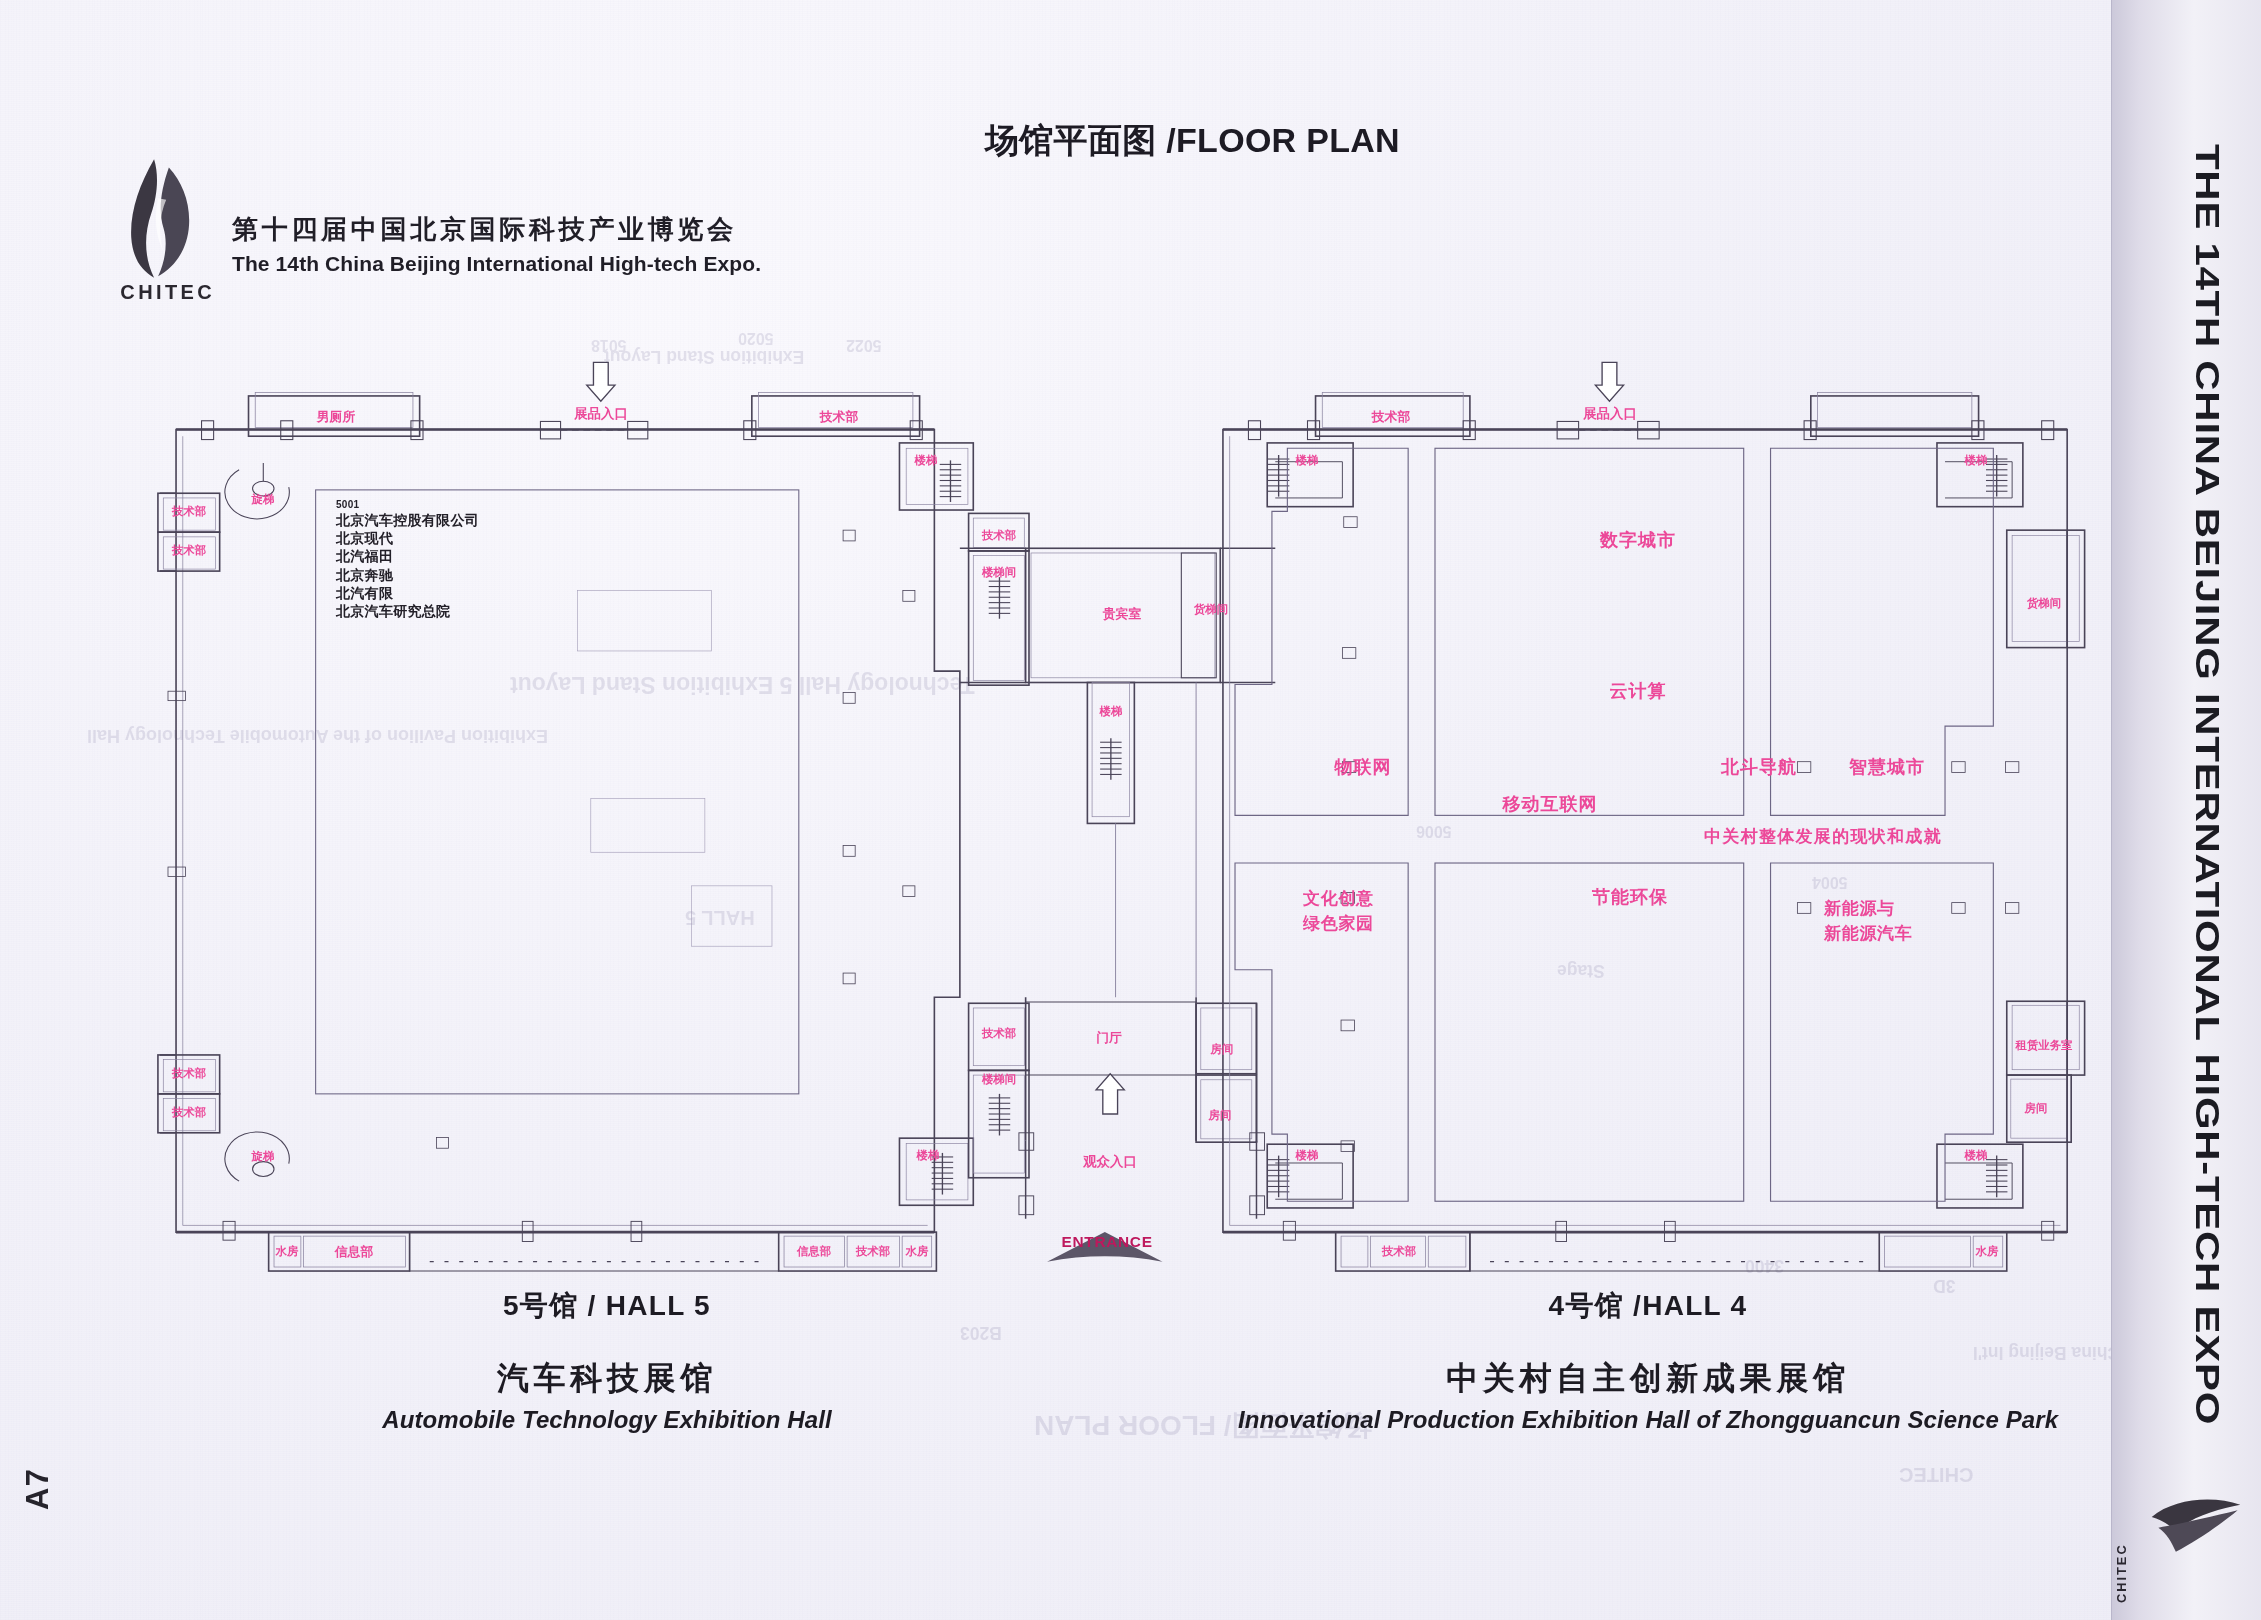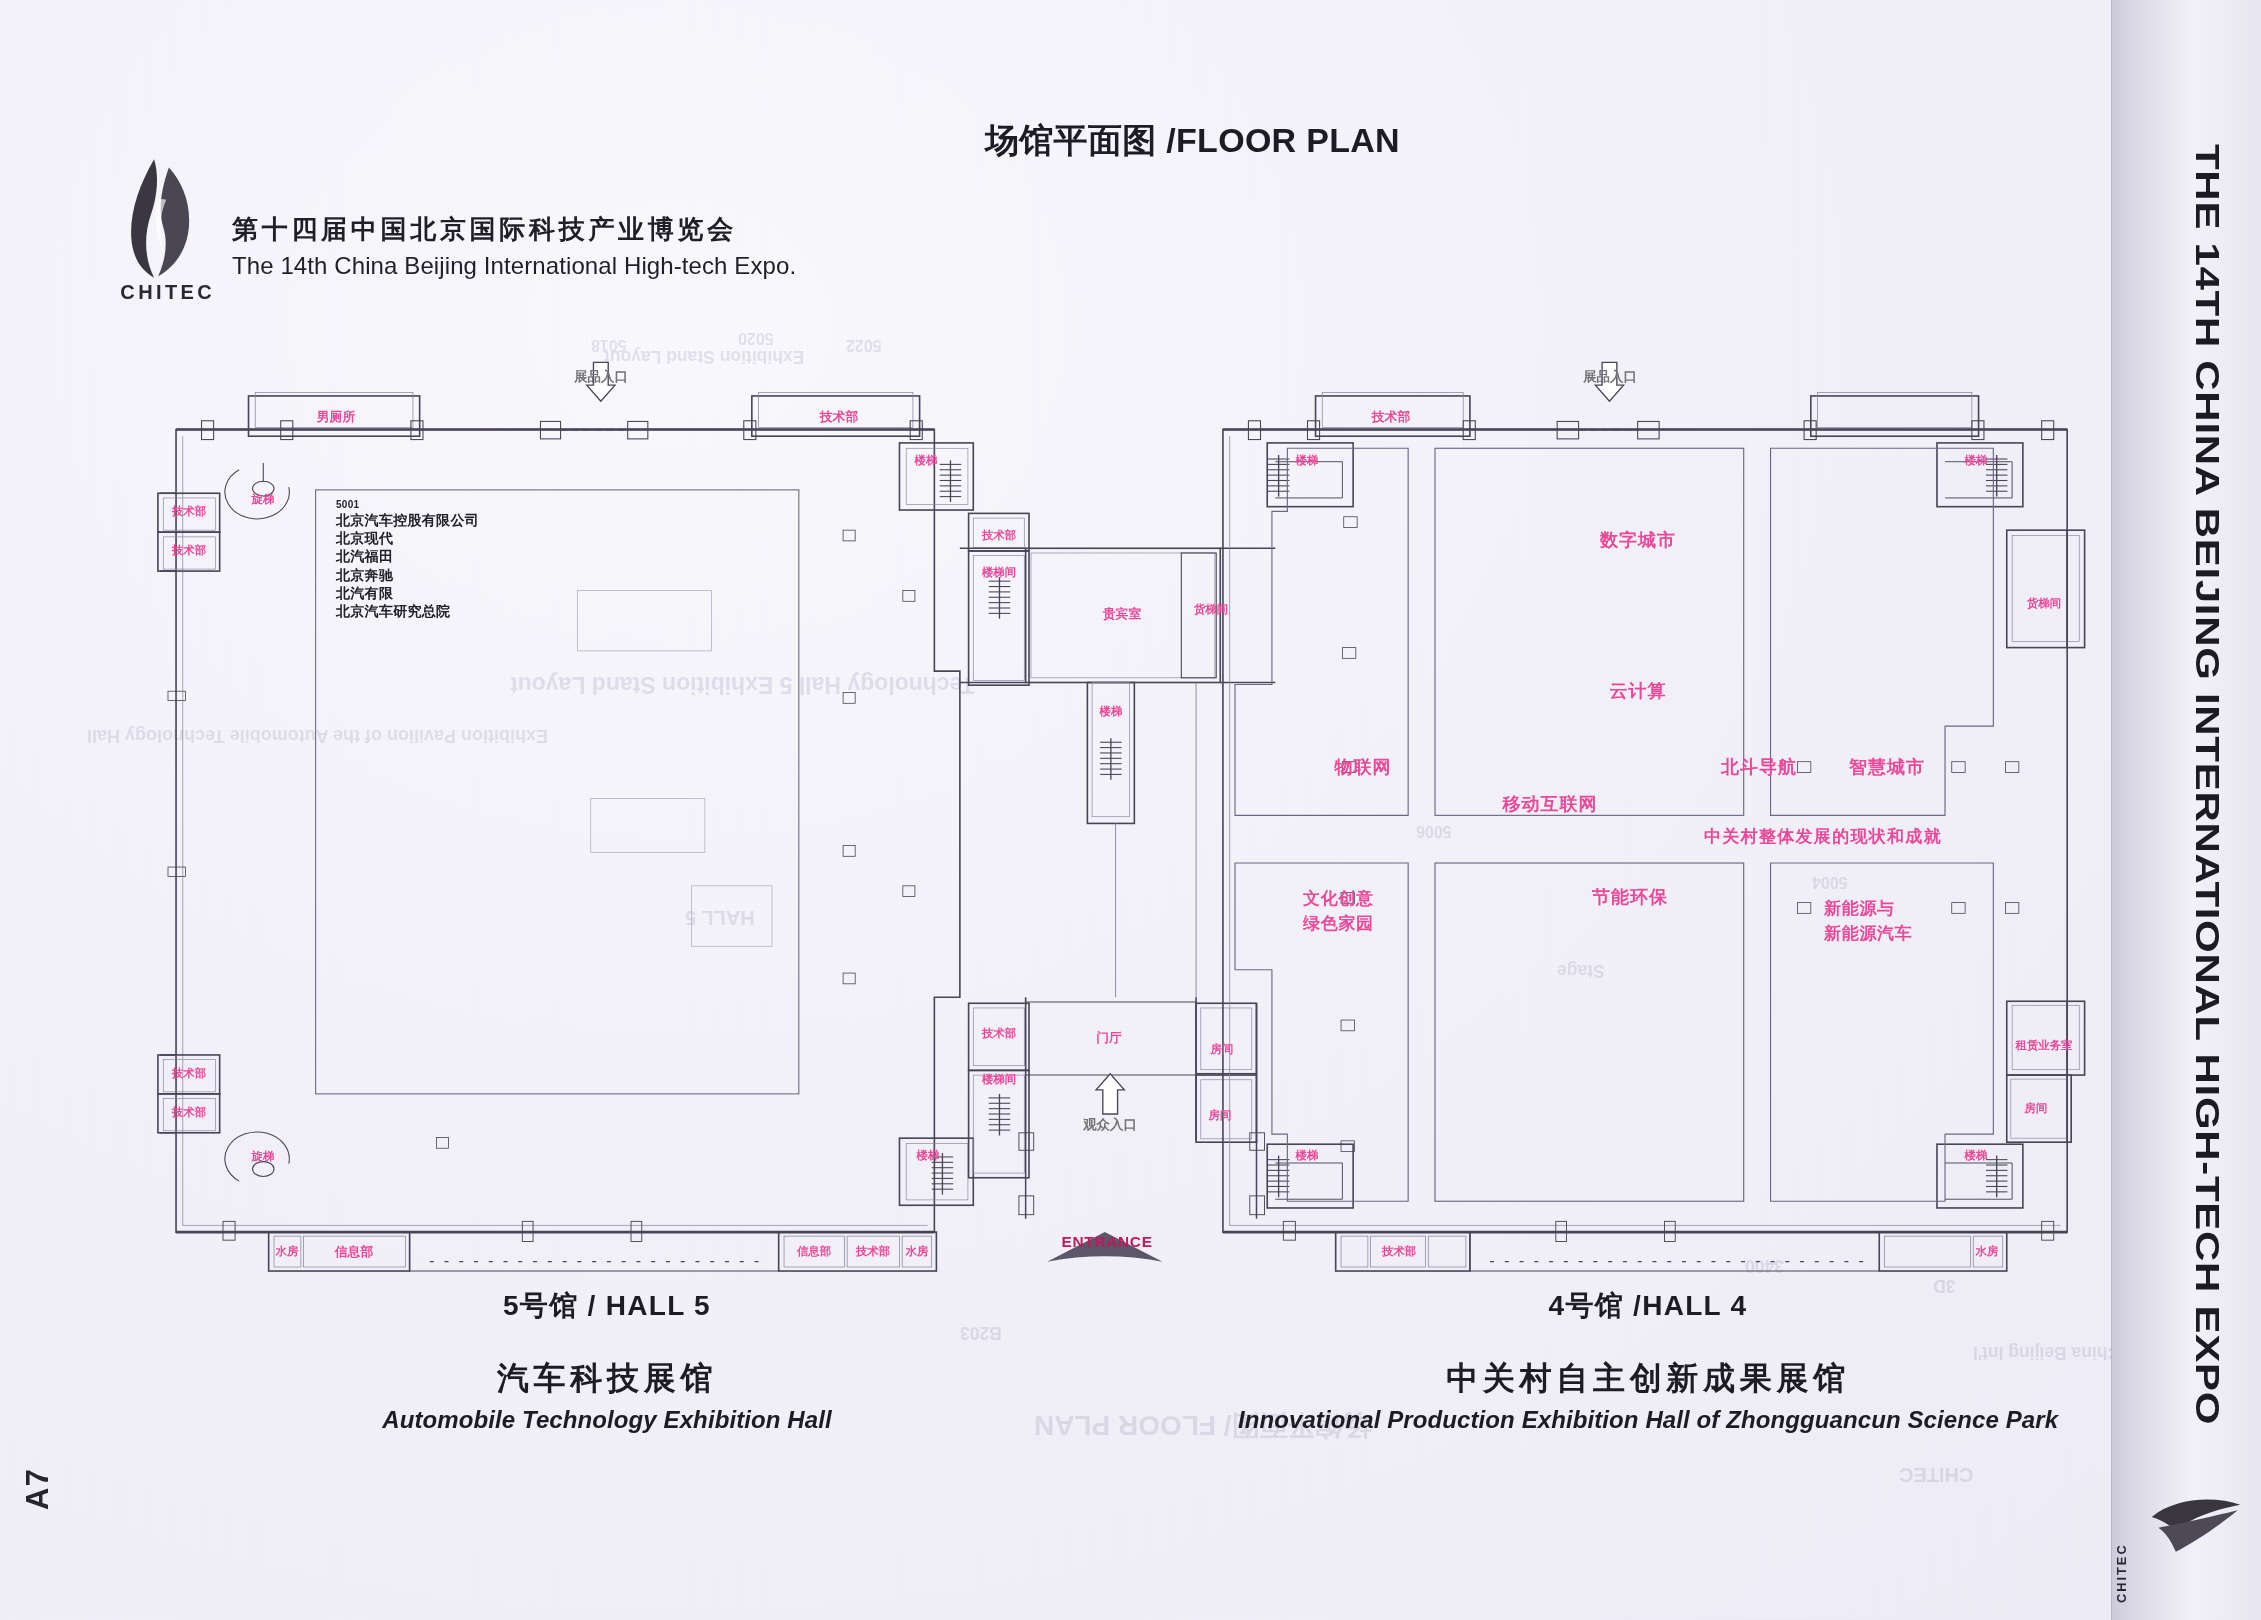--- a/index.html
+++ b/index.html
@@ -97,21 +97,21 @@
     position: absolute; left: 1.3px; top: 123px;
     font-size: 20px; font-weight: 700; letter-spacing: 3.4px; color: #2b2830;
   }
   #logo-cn {
     position: absolute; left: 113px; top: 54px;
     font-size: 26px; font-weight: 700; color: #201e27;
     letter-spacing: 3.7px; white-space: nowrap;
   }
   #logo-en {
     position: absolute; left: 113px; top: 94px;
-    font-size: 24px; font-weight: 400; color: #201e27;
+    font-size: 21px; font-weight: 700; color: #201e27;
     letter-spacing: 0.1px; white-space: nowrap;
   }
 
   
   #plan {
     position: absolute; left: 0; top: 0; width: 2111px; height: 1620px;
   }
   #plan svg { display:block; }
 
   
@@ -169,21 +169,21 @@
   #entrance-banner {
     position: absolute; left: 1105px; top: 1232px;
     width: 87px; text-align: center; transform: translateX(-50%);
   }
   #entrance-banner .word {
     font-size: 15.4px; font-weight: 700; letter-spacing: 0.7px; color: #be185d;
     margin-top: 1.3px;
   }
 
   .arrow-lbl { position: absolute; text-align:center; transform: translateX(-50%); }
-  .arrow-lbl .t { font-size: 13.4px; font-weight: 700; color: #737373; white-space: nowrap;}
+  .arrow-lbl .t { font-size: 13.4px; font-weight: 700; color: #ec4899; white-space: nowrap; margin-top: 37px;}
 </style>
 </head>
 <body>
 
 <div id="page"></div>
 
 <div id="ghost">
   <div class="ghost-t" style="left:87px; top:725px; font-size:18px; transform:rotate(180deg);">Exhibition Pavilion of the Automobile Technology Hall</div>
   <div class="ghost-t" style="left:510px; top:671px; font-size:23px; transform:rotate(180deg);">Technology Hall 5 Exhibition Stand Layout</div>
   <div class="ghost-t" style="left:604px; top:346px; font-size:17.5px; transform:rotate(180deg);">Exhibition Stand Layout</div>

